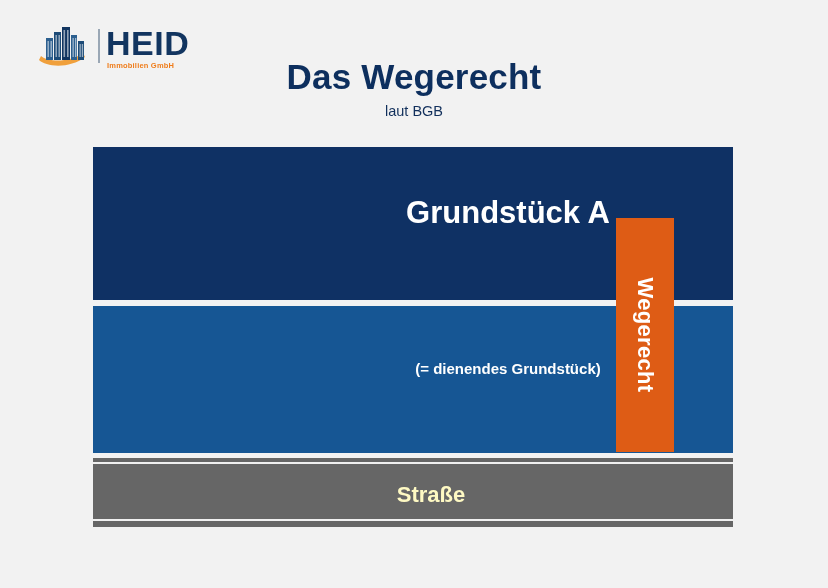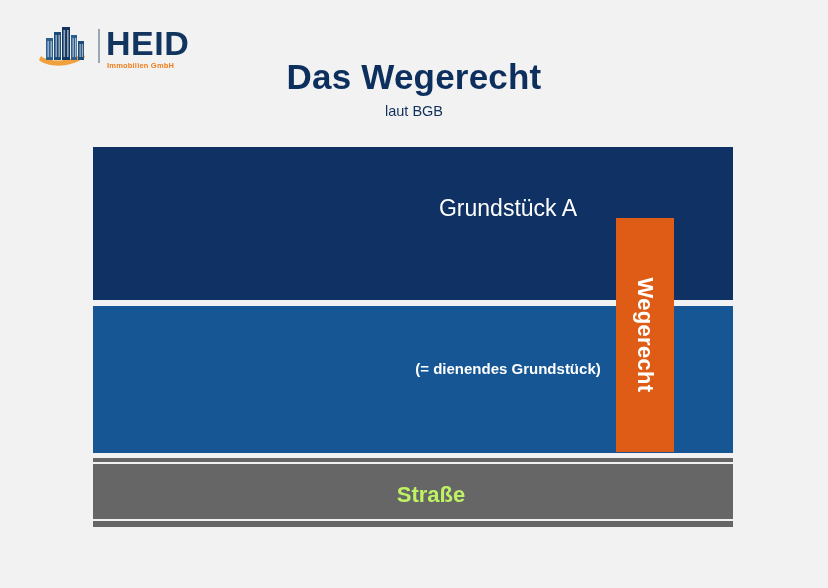--- a/index.html
+++ b/index.html
@@ -101,22 +101,22 @@
   }
 
   .plot-label {
     position: absolute;
     left: 215px;
     width: 400px;
     text-align: center;
     color: #ffffff;
   }
   .plot-title {
-    font-size: 23px;
-    font-weight: normal;
+    font-size: 31px;
+    font-weight: bold;
     line-height: 1;
   }
   .plot-sub {
     font-size: 15px;
     font-weight: bold;
     line-height: 1;
     margin-top: 13px;
   }
   #plot-a-label { top: 50px; }
   #plot-b-label { top: 42px; }
@@ -160,21 +160,21 @@
     background: #f0f0f0;
   }
   #street-line-top { top: 4px; }
   #street-line-bottom { top: 61px; }
   #street-label {
     position: absolute;
     left: 0;
     top: 24px;
     width: 676px;
     text-align: center;
-    color: #bef264;
+    color: #fef9c3;
     font-size: 22px;
     font-weight: bold;
   }
 
   
   .illus {
     position: absolute;
   }
   #illus-a { left: 112px; top: 178px; }
 </style>

